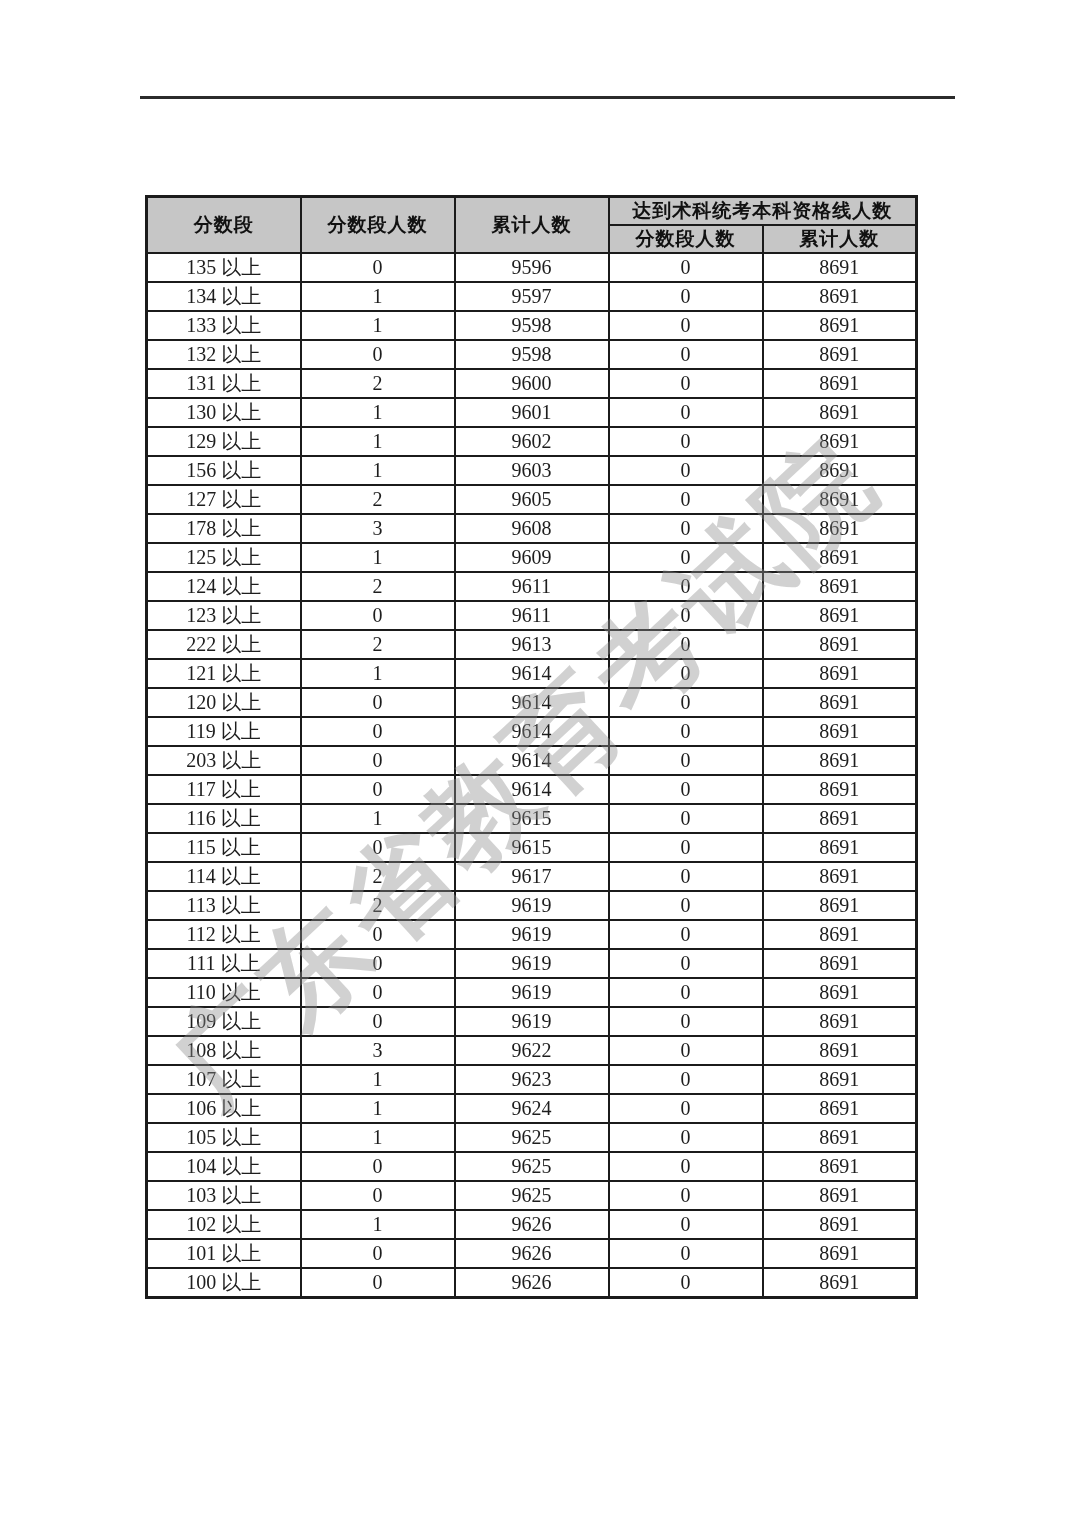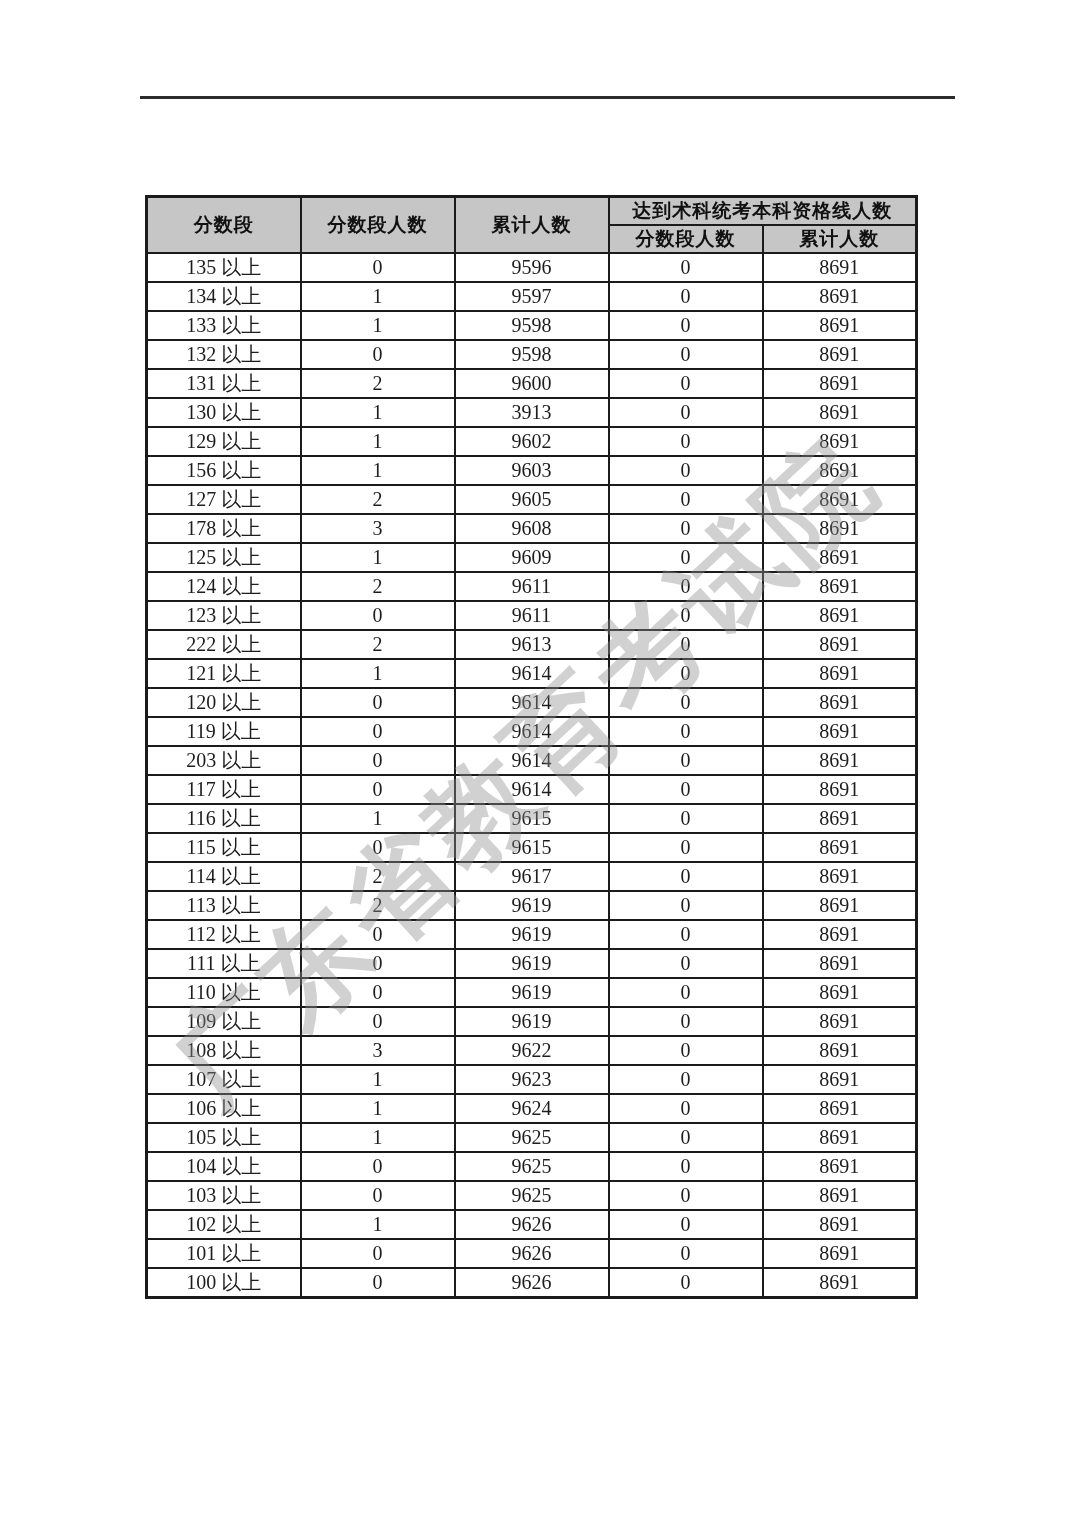--- a/index.html
+++ b/index.html
@@ -140,21 +140,21 @@
         <tr>
           <td>131 以上</td>
           <td>2</td>
           <td>9600</td>
           <td>0</td>
           <td>8691</td>
         </tr>
         <tr>
           <td>130 以上</td>
           <td>1</td>
-          <td>3913</td>
+          <td>9601</td>
           <td>0</td>
           <td>8691</td>
         </tr>
         <tr>
           <td>129 以上</td>
           <td>1</td>
           <td>9602</td>
           <td>0</td>
           <td>8691</td>
         </tr>

